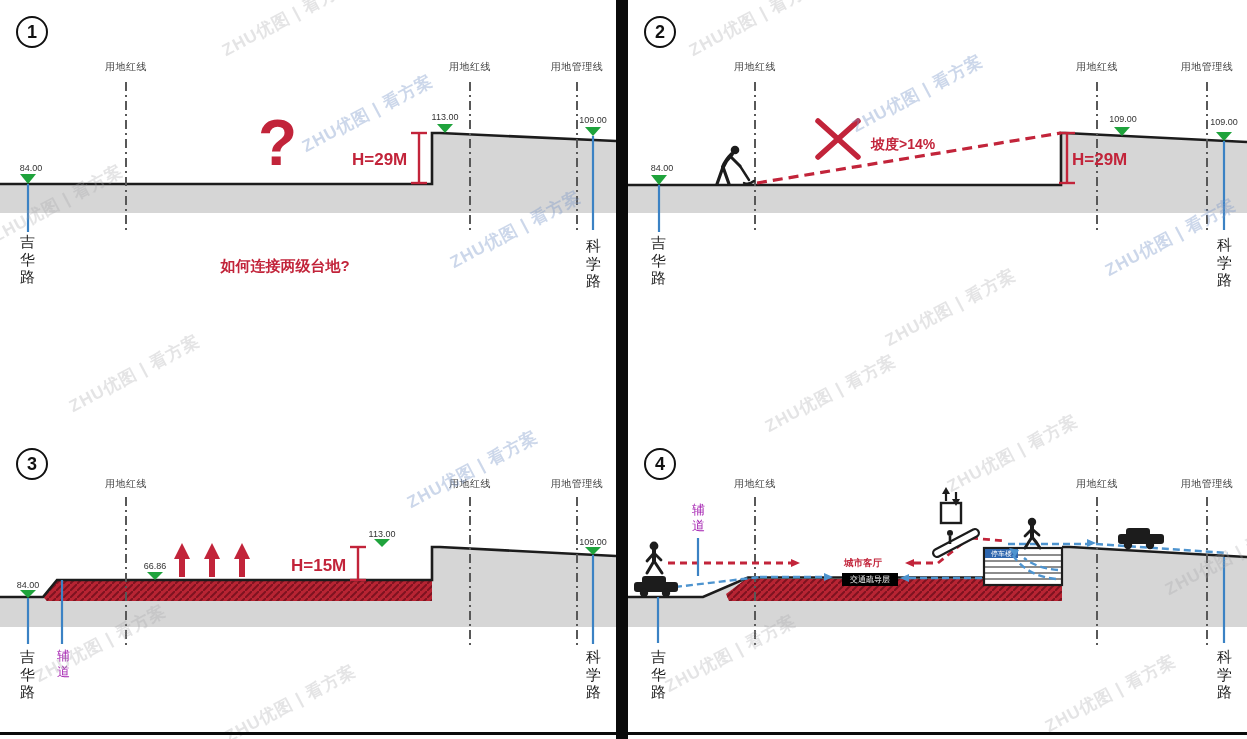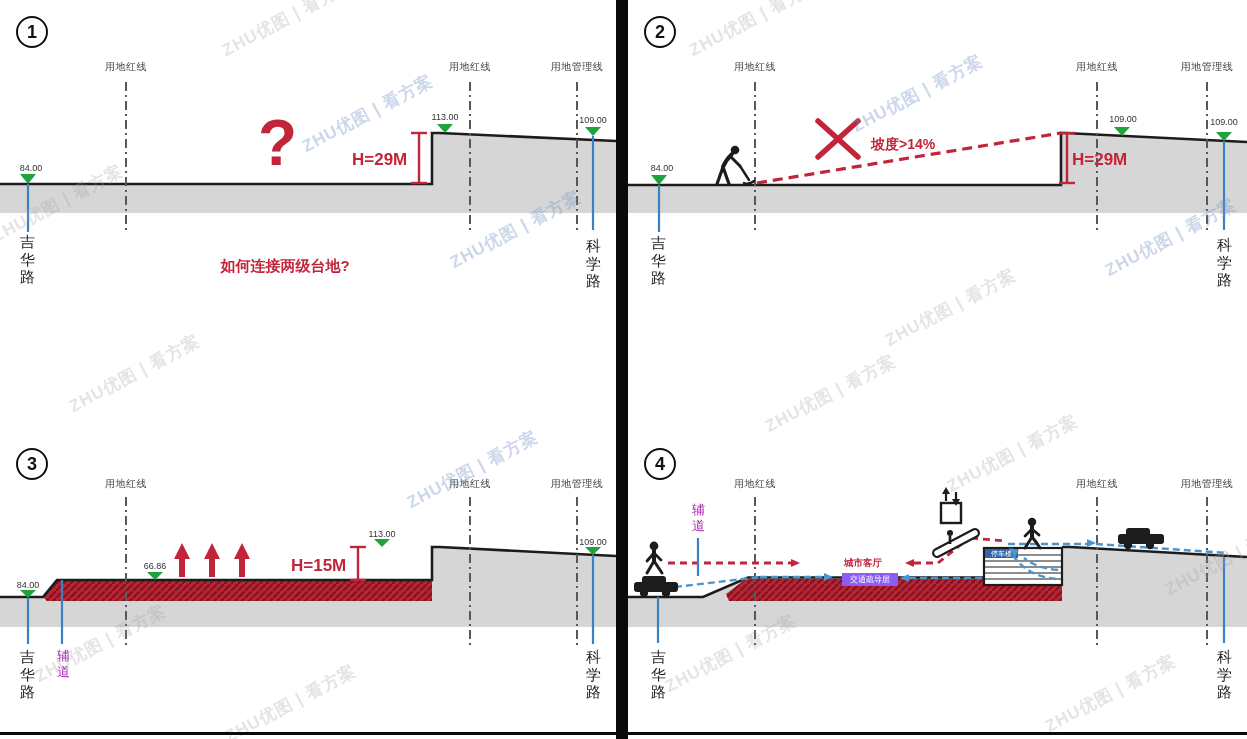--- a/index.html
+++ b/index.html
@@ -14,21 +14,21 @@
   .hdim{position:absolute;width:62px;font-size:17px;font-weight:600;color:#c2243a;z-index:4;}
   .caption{position:absolute;text-align:center;font-size:15px;font-weight:600;color:#c2243a;z-index:6;white-space:nowrap;}
   .road{position:absolute;width:17px;line-height:1.18;text-align:center;font-size:15px;color:#1d1d1d;
         word-break:break-all;z-index:4;}
   .aux{position:absolute;width:15px;line-height:1.2;text-align:right;font-size:13px;color:#a21caf;
         word-break:break-all;z-index:4;}
   .qmark{position:absolute;font-size:64px;font-weight:700;color:#c2243a;z-index:4;}
   .slope{position:absolute;font-size:14px;font-weight:600;color:#c2243a;z-index:4;}
   .flow-red{position:absolute;width:60px;text-align:center;font-size:9.5px;font-weight:600;color:#c2243a;z-index:6;}
   .flow-blue{position:absolute;width:56px;height:13px;line-height:13px;text-align:center;font-size:8px;
-        color:#fff;background:#8b5cf6;z-index:6;}
+        color:#fff;background:#000000;z-index:6;}
   .wm{position:absolute;transform:rotate(-28deg);font-size:17px;font-weight:700;white-space:nowrap;
       letter-spacing:1px;z-index:8;pointer-events:none;}
   .wm.gray{color:rgba(165,165,170,.30);}
   .wm.blue{color:rgba(120,150,200,.38);}
   .divider{position:absolute;background:#0a0a0a;z-index:9;}
 </style>
 </head>
 <body>
 
 <div id="stage">

